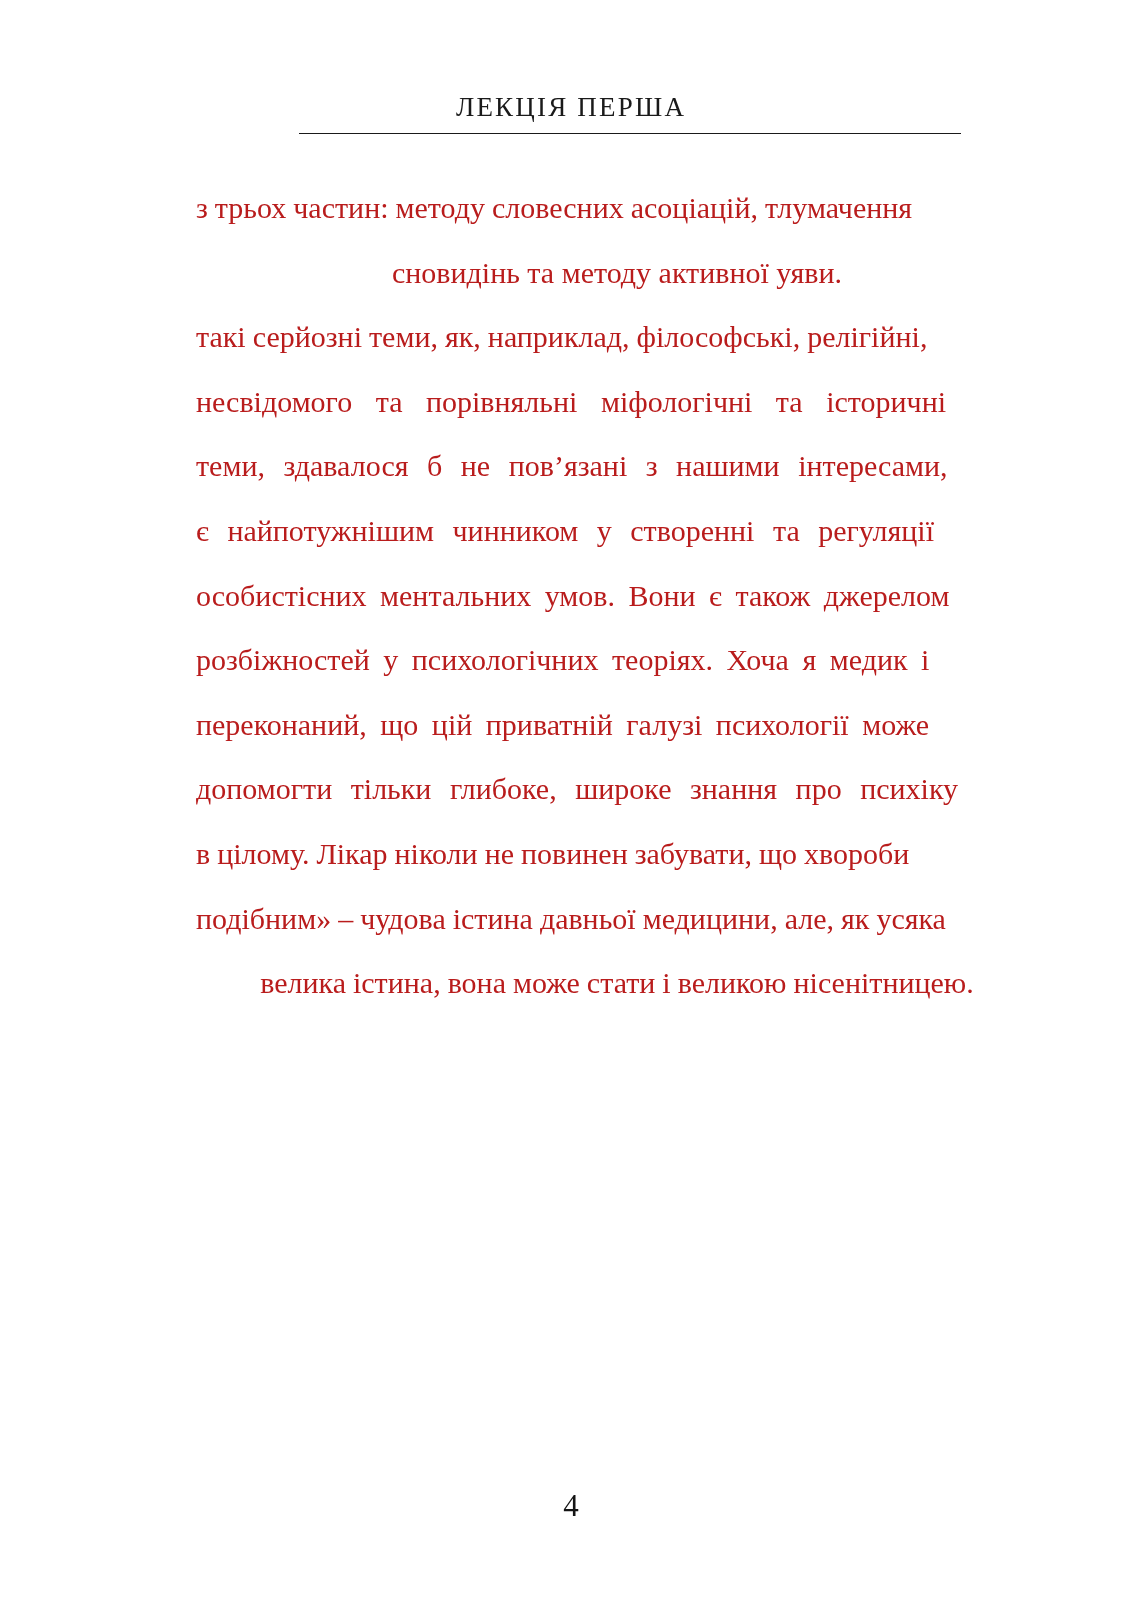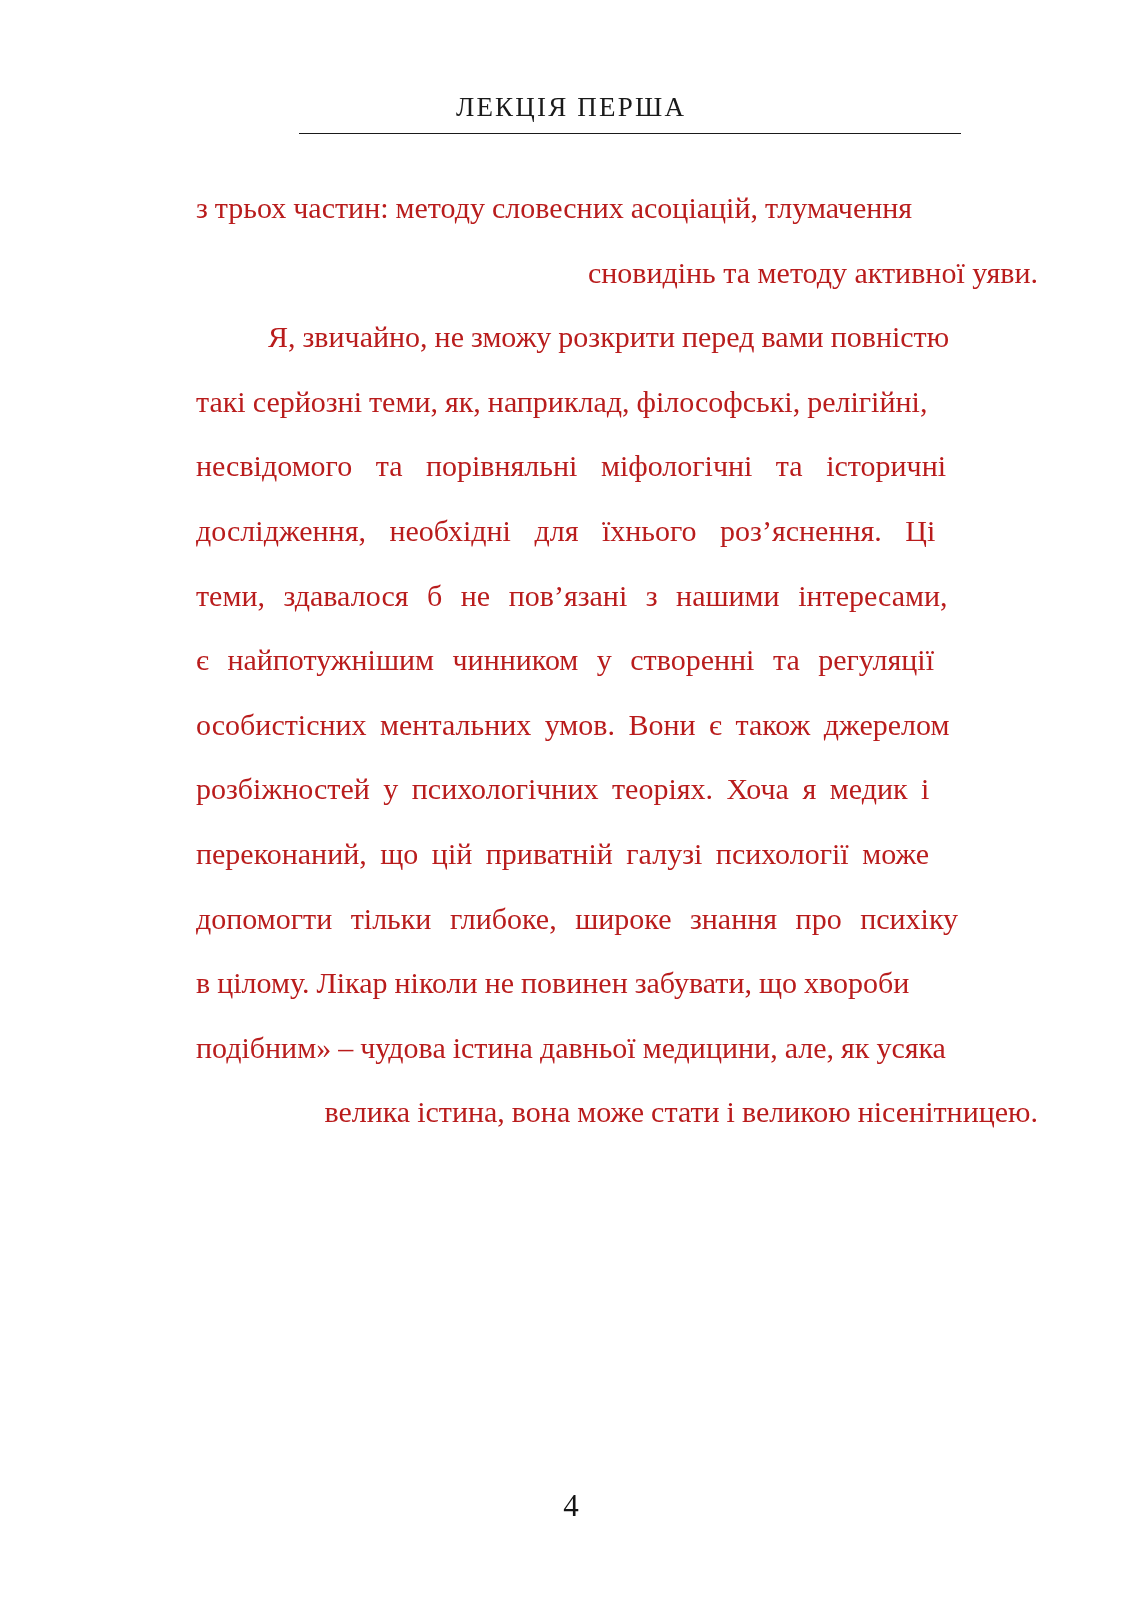--- a/index.html
+++ b/index.html
@@ -58,21 +58,21 @@
   }
   .para + .para {
     margin-top: 0;
   }
   
   .para .line {
     display: block;
     text-align: justify;
   }
   .para .line:last-child {
-    text-align: right;
+    text-align: center;
   }
   .para .line.tight {
     word-spacing: -0.5px;
   }
   .para .line.loose {
     word-spacing: 6px;
   }
   .para .line.looser {
     word-spacing: 11px;
   }
@@ -104,24 +104,22 @@
   <div class="head-rule"></div>
 
   <div class="textblock">
 
     <p class="para">
       <span class="line tight">з трьох частин: методу словесних асоціацій, тлумачення</span>
       <span class="line">сновидінь та методу активної уяви.</span>
     </p>
 
     <p class="para">
-      <span class="line indent-first tight">Я, звичайно, не зможу розкрити перед вами повністю</span>
       <span class="line tight">такі серйозні теми, як, наприклад, філософські, релігійні,</span>
       <span class="line loosest">несвідомого та порівняльні міфологічні та історичні</span>
-      <span class="line loosest">дослідження, необхідні для їхнього роз’яснення. Ці</span>
       <span class="line looser">теми, здавалося б не пов’язані з нашими інтересами,</span>
       <span class="line looser">є найпотужнішим чинником у створенні та регуляції</span>
       <span class="line loose">особистісних ментальних умов. Вони є також джерелом</span>
       <span class="line loose">розбіжностей у психологічних теоріях. Хоча я медик і</span>
       <span class="line loose">переконаний, що цій приватній галузі психології може</span>
       <span class="line looser">допомогти тільки глибоке, широке знання про психіку</span>
       <span class="line tight">в цілому. Лікар ніколи не повинен забувати, що хвороби</span>
       <span class="line tight">подібним» – чудова істина давньої медицини, але, як усяка</span>
       <span class="line tight">велика істина, вона може стати і великою нісенітницею.</span>
     </p>

